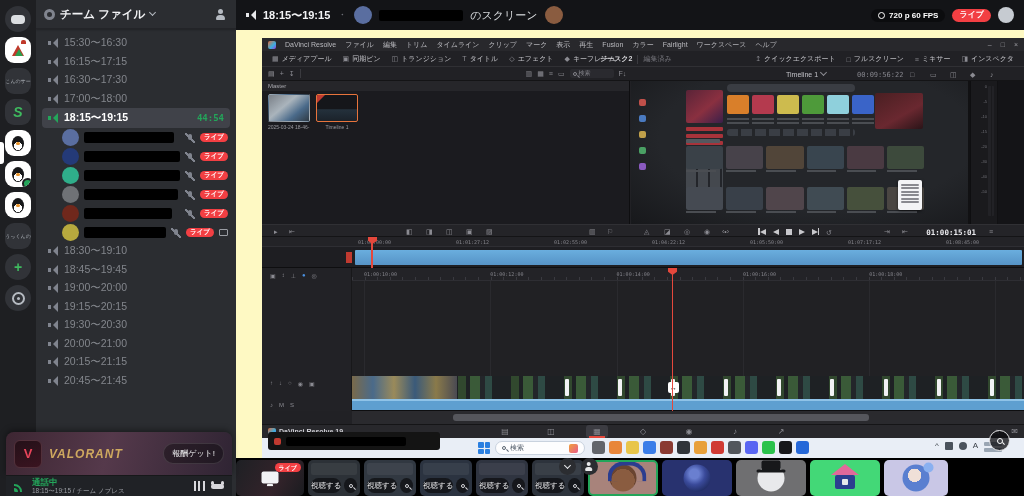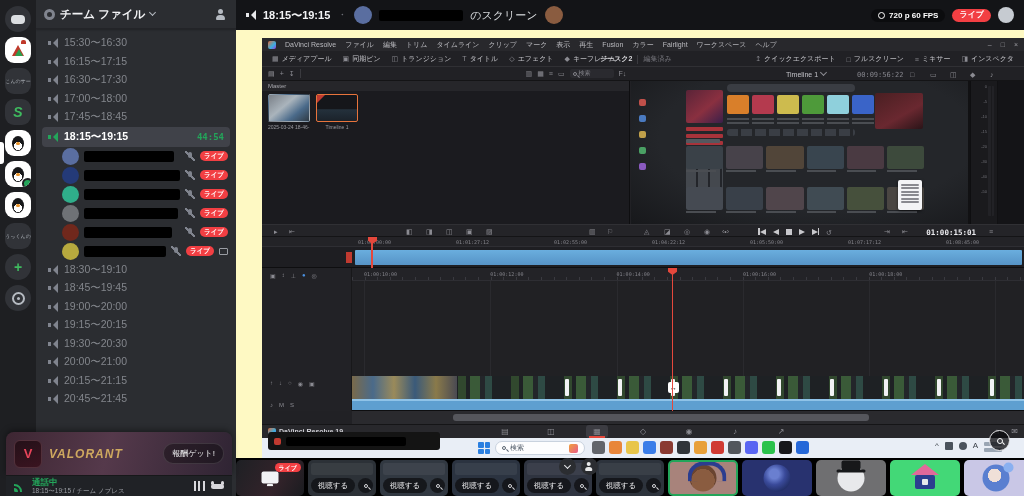--- a/index.html
+++ b/index.html
@@ -204,21 +204,21 @@
   .zoom-fab .mag{width:6px;height:6px;border-color:#fff}
   .zoom-fab .mag::after{background:#fff;left:4px;top:4px}
 
   
   #bottomrow{position:absolute;left:0;right:0;bottom:0;height:38px;background:#000;display:flex;gap:4px;align-items:flex-end}
   .tile{height:36px;border-radius:5px;position:relative;overflow:hidden;flex:none}
   #tile-active{width:68px;background:linear-gradient(120deg,#1e2024,#33232a 60%,#1a1c20)}
   .monitor{position:absolute;left:50%;top:50%;transform:translate(-50%,-55%);width:17px;height:12px;background:#f2f3f5;border-radius:2px}
   .monitor::after{content:"";position:absolute;left:5px;top:12px;width:7px;height:3px;background:#f2f3f5;clip-path:polygon(15% 0,85% 0,100% 100%,0 100%)}
   .tile .live-pill{position:absolute;right:3px;top:3px;font-size:6px}
-  .watch-tile{width:68px}
+  .watch-tile{width:52px}
   .watch-tile .hint{position:absolute;left:3px;top:3px;right:3px;height:12px;background:rgba(255,255,255,.06);border-radius:2px}
   .watch-ui{position:absolute;left:3px;bottom:3px;right:3px;display:flex;gap:3px;align-items:center}
   .watch-btn{flex:1;height:15px;background:rgba(18,19,22,.85);border-radius:8px;color:#f0f0f2;font-size:7.5px;display:flex;align-items:center;justify-content:center;white-space:nowrap}
   .zoom-btn{width:15px;height:15px;border-radius:50%;background:rgba(18,19,22,.85);display:flex;align-items:center;justify-content:center}
   .zoom-btn .mag{border-color:#d8d8dc}
   .zoom-btn .mag::after{background:#d8d8dc}
   .av-tile{width:70px}
   .av-tile.speaking{border:2px solid var(--online,#23a55a)}
   .circ{position:absolute;left:50%;top:50%;transform:translate(-50%,-50%);width:27px;height:27px;border-radius:50%}
   .av-headphones{background:radial-gradient(circle at 50% 60%,#8a5c40 0 55%,#6a4430 56%)}
@@ -300,24 +300,20 @@
           <span>16:15〜17:15</span>
         </div>
           <div class="chan">
           <span class="spk"></span>
           <span>16:30〜17:30</span>
         </div>
           <div class="chan">
           <span class="spk"></span>
           <span>17:00〜18:00</span>
         </div>
-          <div class="chan">
-          <span class="spk"></span>
-          <span>17:45〜18:45</span>
-        </div>
         </div>
       <div class="chan active">
         <span class="spk"></span>
         <span>18:15〜19:15</span>
         <span class="timer">44:54</span>
       </div>
       <div>
 
       <div class="member">
           <span class="avatar" style="background: rgb(90, 110, 160);"></span>

